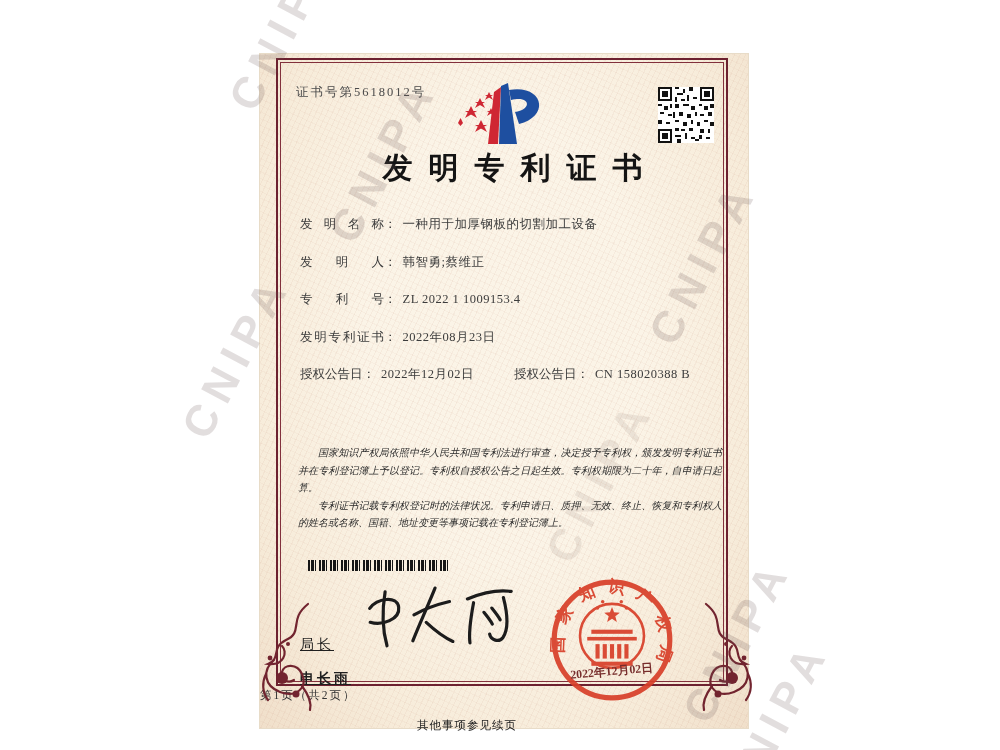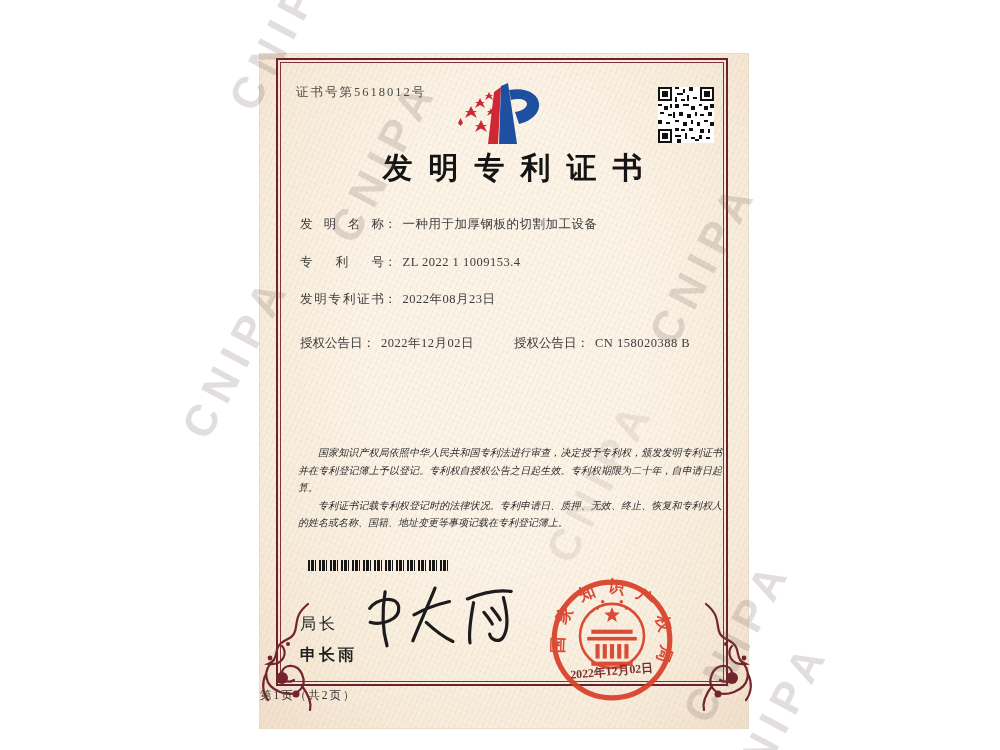--- a/index.html
+++ b/index.html
@@ -37,34 +37,34 @@
   .logo{position:absolute;left:50%;top:28px;transform:translateX(-50%);}
   .qr{position:absolute;right:34px;top:33px;width:56px;height:56px;background:#fff;}
   .title{position:absolute;left:5px;right:0;top:94px;text-align:center;
     font-size:30px;font-weight:bold;color:#141414;letter-spacing:16px;text-indent:16px;padding-left:12px;}
   
   .fields{position:absolute;left:40px;right:28px;top:162px;font-size:12.5px;color:#3c3c3c;}
   .frow{margin-bottom:20.5px;white-space:nowrap;}
   .flabel{display:inline-block;width:84px;text-align:justify;text-align-last:justify;vertical-align:top;}
   .fvalue{margin-left:6px;letter-spacing:0.5px;}
   .grant-row{display:flex;margin-bottom:0;}
-  .grant-pair{white-space:nowrap;margin-top:6px;}
+  .grant-pair{white-space:nowrap;}
   .grant-pair + .grant-pair{margin-left:40px;}
   
   .paras{position:absolute;left:38px;right:26px;top:390px;
     font-size:10px;line-height:17.6px;color:#2d2d2d;text-align:justify;font-style:italic;}
   .paras p{margin:0;text-indent:2em;}
   
   .barcode{position:absolute;left:48px;top:506px;width:140px;height:11px;
     background:repeating-linear-gradient(90deg,
       #161616 0 2px, transparent 2px 3px,
       #161616 3px 6px, transparent 6px 7px,
       #161616 7px 8px, transparent 8px 11px);}
-  .director{position:absolute;left:40px;top:560px;font-size:16px;color:#1f1f1f;letter-spacing:3px;}
-  .director .name{display:block;margin-top:10px;font-weight:bold;}
+  .director{position:absolute;left:40px;top:582px;font-size:14px;color:#1f1f1f;letter-spacing:3px;text-decoration:underline;}
+  .director .name{display:block;margin-top:16px;font-weight:bold;}
   .sig{position:absolute;left:92px;top:522px;}
   .seal{position:absolute;left:288px;top:522px;width:128px;height:128px;opacity:0.93;}
   .page-foot{position:absolute;left:0;width:416px;top:634px;text-align:left;
     font-size:11.5px;color:#333;letter-spacing:2px;}
   .note{position:absolute;left:0;width:414px;top:664px;text-align:center;
     font-size:11.5px;color:#222;letter-spacing:1px;}
   .flourish{position:absolute;z-index:3;}
   .flourish.bl{left:-2px;top:546px;}
   .flourish.br{right:-8px;top:546px;transform:scaleX(-1);}
 </style>
@@ -137,20 +137,23 @@
     <path fill="#ffffff" d="M1,1h5v5h-5z M23,1h5v5h-5z M1,23h5v5h-5z"></path>
     <path fill="#111111" d="M2,2h3v3h-3z M24,2h3v3h-3z M2,24h3v3h-3z"></path>
     <path fill="#111111" d="M9,0h2v1h-2z M13,1h1v2h-1z M16,0h2v2h-2z M10,3h3v1h-3z M9,5h1v3h-1z M12,6h2v1h-2z M15,4h1v3h-1z M18,5h2v1h-2z M0,9h2v1h-2z M3,10h2v2h-2z M6,9h1v2h-1z M9,9h2v2h-2z M13,9h3v1h-3z M17,10h2v2h-2z M21,9h2v1h-2z M24,10h2v2h-2z M27,9h2v2h-2z M1,13h2v1h-2z M5,14h2v1h-2z M8,13h1v3h-1z M11,13h2v2h-2z M15,14h2v2h-2z M19,13h1v2h-1z M22,14h2v1h-2z M26,13h2v2h-2z M0,17h2v2h-2z M4,18h2v1h-2z M9,17h2v1h-2z M13,18h2v2h-2z M17,17h1v2h-1z M20,18h2v2h-2z M24,17h2v1h-2z M27,18h2v2h-2z M9,21h2v2h-2z M12,22h2v1h-2z M16,21h2v2h-2z M22,22h2v2h-2z M26,22h1v2h-1z M9,25h3v1h-3z M14,24h1v3h-1z M17,26h2v1h-2z M21,25h2v2h-2z M25,26h2v1h-2z M10,27h2v2h-2z M19,27h2v1h-2z"></path>
   </svg>
 
   <div class="title">发明专利证书</div>
 
   <div class="fields">
     <div class="frow">
       <span class="flabel">发明名称</span><span>：</span><span class="fvalue">一种用于加厚钢板的切割加工设备</span>
+    </div>
+    <div class="frow">
+      <span class="flabel">发明人</span><span>：</span><span class="fvalue">韩智勇;蔡维正</span>
     </div>
     <div class="frow">
       <span class="flabel">专利号</span><span>：</span><span class="fvalue">ZL 2022 1 1009153.4</span>
     </div>
     <div class="frow">
       <span class="flabel">发明专利证书</span><span>：</span><span class="fvalue">2022年08月23日</span>
     </div>
     <div class="frow grant-row">
       <span class="grant-pair">
         <span>授权公告日</span><span>：</span><span class="fvalue">2022年12月02日</span>
@@ -209,13 +212,14 @@
         <rect x="53" y="66" width="4" height="14"></rect>
       <rect x="60" y="66" width="4" height="14"></rect>
         <rect x="67" y="66" width="4" height="14"></rect>
       <rect x="74" y="66" width="4" height="14"></rect>
       <rect x="42" y="83" width="40" height="4"></rect>
     </g>
     <text x="62" y="96" text-anchor="middle" font-size="11.5" font-weight="bold" fill="#6e1f1f" transform="rotate(-5 62 96)">2022年12月02日</text>
   </svg>
 
   <div class="page-foot">第1页（共2页）</div>
+  <div class="note">其他事项参见续页</div>
 </div>
 
 </body></html>

